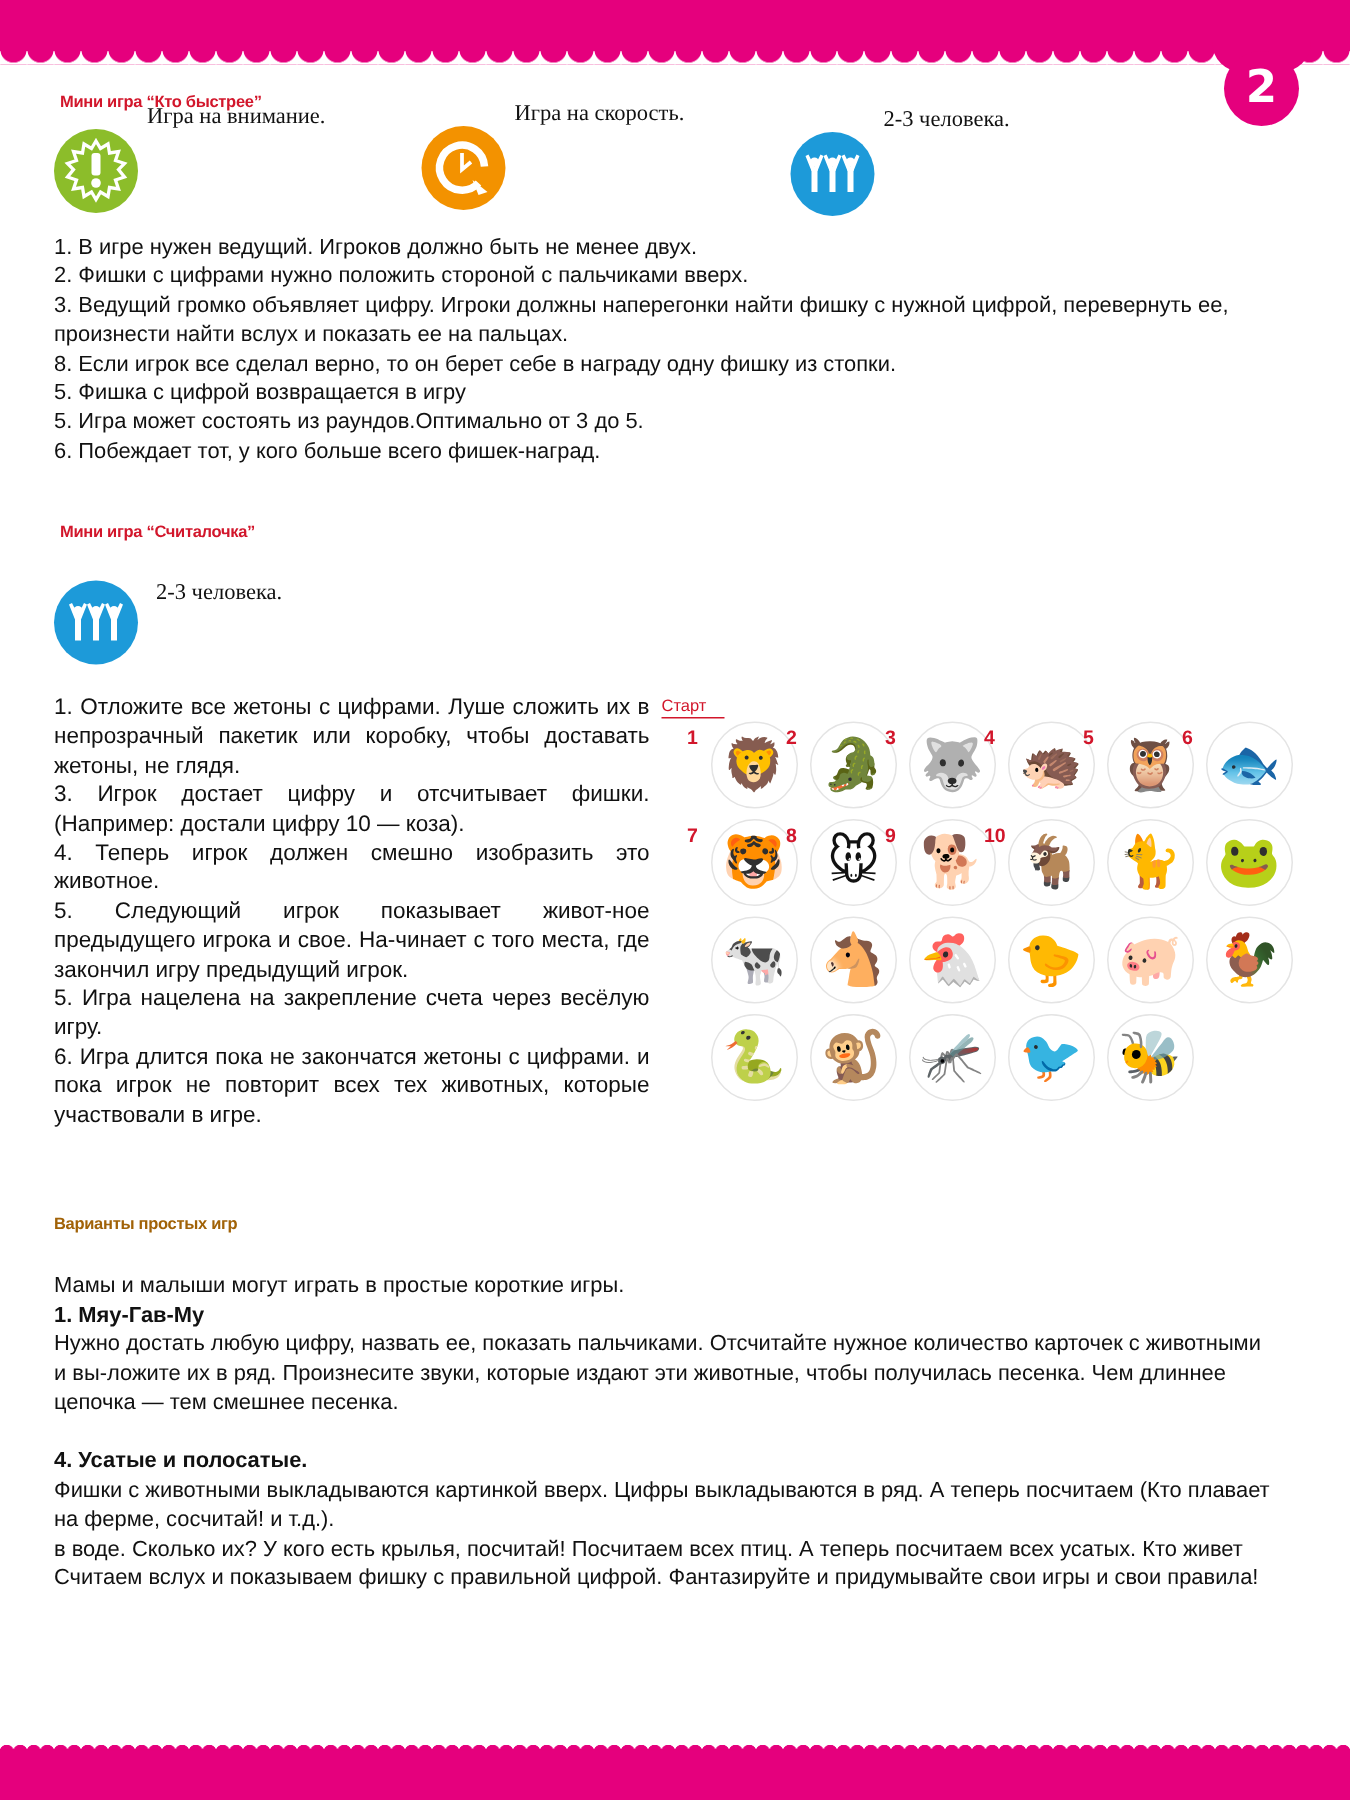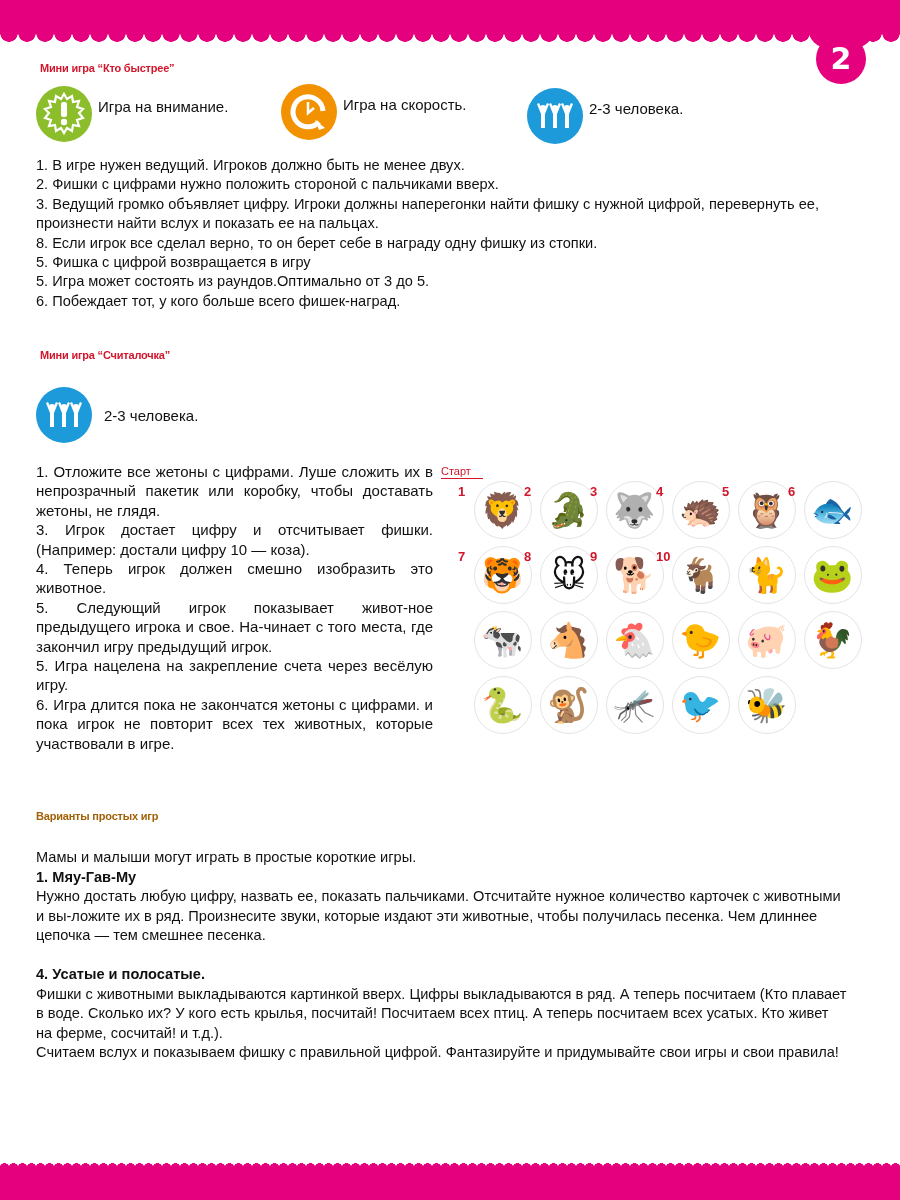--- a/index.html
+++ b/index.html
@@ -18,21 +18,21 @@
 
   
   .bottom-band { position: absolute; left: 0; top: 1167px; width: 900px; height: 33px; background: #e5007d; }
   .bottom-scallops { position: absolute; left: 0; top: 1158px; width: 900px; height: 10px;
     background-image: radial-gradient(circle at 4.5px 10px, #e5007d 4.6px, transparent 5px);
     background-size: 9px 10px; background-repeat: repeat-x; }
 
   .section-title { position: absolute; font-weight: bold; font-size: 11px; color: #d2162b; letter-spacing: -0.2px; }
   .section-title.pink { color: #a16207; }
 
-  .icon-row { position: absolute; display: flex; align-items: center; }
+  .icon-row { position: absolute; display: flex; align-items: flex-start; font-family: Liberation Serif, serif; }
   .icon-circle { width: 56px; height: 56px; border-radius: 50%; display: flex; align-items: center; justify-content: center; flex-shrink: 0; }
   .icon-label { font-size: 15px; margin-left: 6px; margin-top: -16px; }
 
   .rules { position: absolute; font-size: 14.6px; line-height: 19.4px; }
   .rules p { white-space: nowrap; }
 
   .rules-just { position: absolute; left: 36px; top: 462px; width: 397px; font-size: 15px; line-height: 19.4px; text-align: justify; }
   .rules-just p { text-align-last: left; }
 
   .start-label { position: absolute; left: 441px; top: 465px; font-size: 11px; color: #d2162b; border-bottom: 1px solid #d2162b; padding-bottom: 1px; width: 42px; }
@@ -286,19 +286,19 @@
 
 <div class="variants">
   <p>Мамы и малыши могут играть в простые короткие игры.</p>
   <p class="bold">1. Мяу-Гав-Му</p>
   <p>Нужно достать любую цифру, назвать ее, показать пальчиками. Отсчитайте нужное количество карточек с животными</p>
   <p>и вы-ложите их в ряд. Произнесите звуки, которые издают эти животные, чтобы получилась песенка. Чем длиннее</p>
   <p>цепочка  — тем смешнее песенка.</p>
   <div class="gap"></div>
   <p class="bold">4. Усатые и полосатые.</p>
   <p>Фишки с животными выкладываются картинкой вверх. Цифры выкладываются в ряд. А теперь посчитаем (Кто плавает</p>
+  <p>на ферме, сосчитай! и т.д.).</p>
   <p>в воде. Сколько их? У кого есть крылья, посчитай! Посчитаем всех птиц. А теперь посчитаем всех усатых. Кто живет</p>
-  <p>на ферме, сосчитай! и т.д.).</p>
   <p>Считаем вслух и показываем фишку с правильной цифрой. Фантазируйте и придумывайте свои игры и свои правила!</p>
 </div>
 
 <div class="bottom-scallops"></div>
 <div class="bottom-band"></div>
 
 </body></html>

